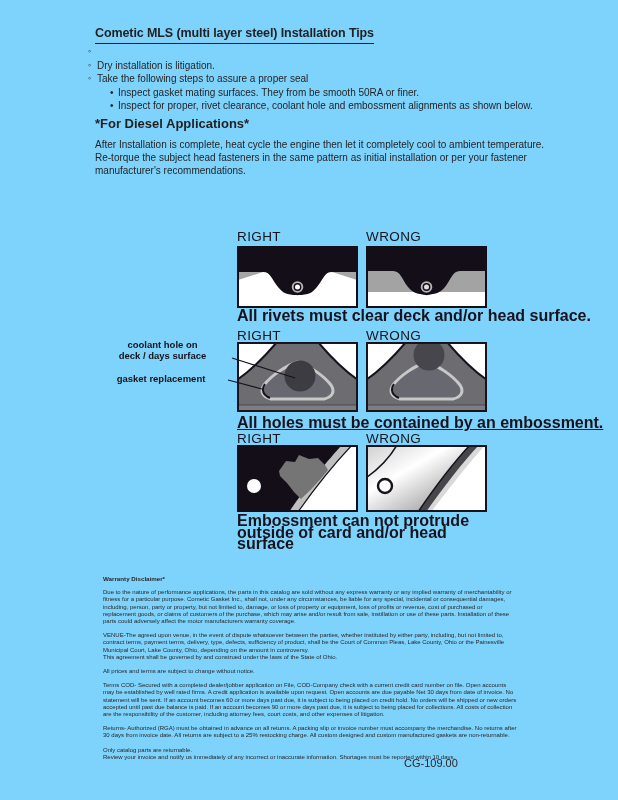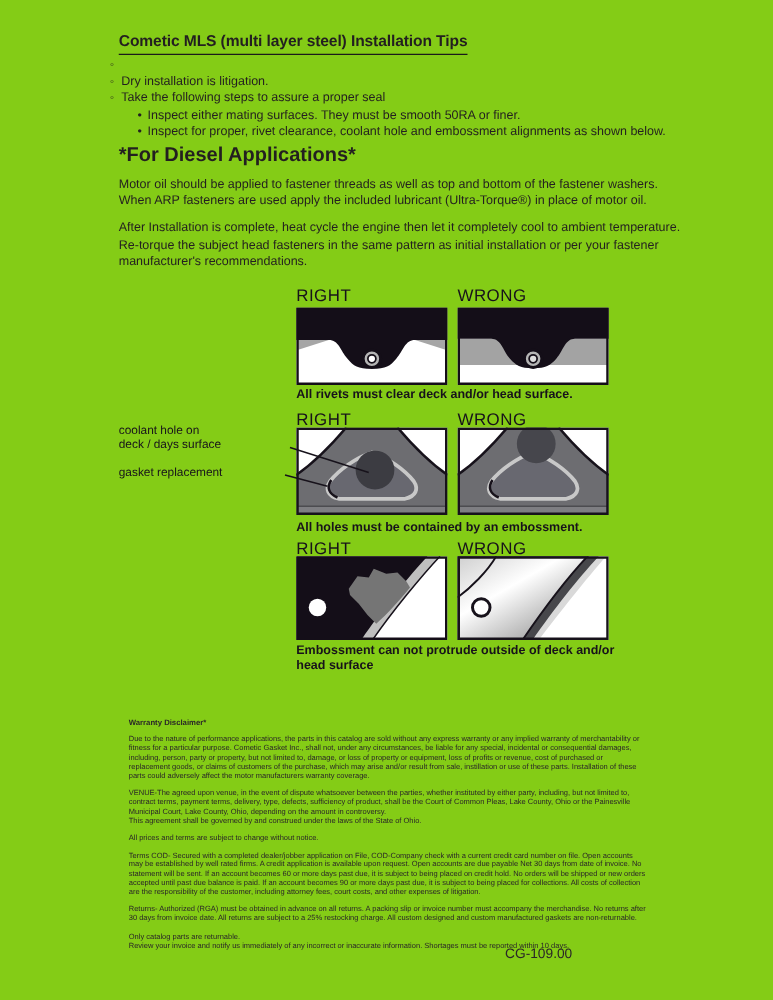--- a/index.html
+++ b/index.html
@@ -1,48 +1,48 @@
 <!DOCTYPE html>
 <html><head>
 <meta charset="utf-8">
 <style>
   html,body{margin:0;padding:0;background:#ffffff;}
   .page{
-    position:relative;width:618px;height:800px;background:#84cc16;overflow:hidden;
+    position:relative;width:618px;height:800px;background:#7dd3fc;overflow:hidden;
     font-family:"Liberation Sans","DejaVu Sans",sans-serif;color:#231f20;
   }
   
   .title{
     position:absolute;left:95px;top:26px;margin:0;
     font-size:12.5px;font-weight:bold;letter-spacing:-0.1px;
     border-bottom:1.6px solid #1a1a1a;padding-bottom:3px;
   }
   
   .bullets{position:absolute;left:88px;top:45px;width:460px;font-size:10px;line-height:13.6px;}
   .b{display:flex;}
   .b .mk{width:9px;flex:0 0 9px;font-size:9px;}
   .b.l2{margin-left:22px;}
   .b.l2 .mk{width:8px;flex:0 0 8px;font-size:10px;}
   
   .diesel{position:absolute;left:95px;top:116px;width:455px;}
-  .diesel h2{margin:0 0 7px 0;font-size:16px;font-weight:bold;}
+  .diesel h2{margin:0 0 7px 0;font-size:13px;font-weight:bold;}
   .diesel p{margin:0 0 9px 0;font-size:10px;line-height:13.2px;}
   
   .lbl{position:absolute;width:121px;text-align:left;font-size:13.5px;letter-spacing:0.4px;color:#17121b;}
   .bx{position:absolute;display:block;}
   .colL{left:237px;} .colR{left:366px;}
   .lbl.f1{top:229px;} .bx.f1{top:246px;}
-  .cap{position:absolute;left:237px;font-size:10px;font-weight:bold;color:#17121b;line-height:11.5px;}
+  .cap{position:absolute;left:237px;font-size:16px;font-weight:bold;color:#17121b;line-height:11.5px;}
   .cap.c1{top:310px;}
   .lbl.f2{top:328px;} .bx.f2{top:342px;}
-  .cap.c2{top:417px;}
+  .cap.c2{top:417px;text-decoration:underline;}
   .lbl.f3{top:431px;} .bx.f3{top:445px;}
   .cap.c3{top:515px;width:265px;}
   
-  .ann{position:absolute;left:95px;width:135px;text-align:left;font-size:9.5px;line-height:10.5px;color:#17121b;}
+  .ann{position:absolute;left:95px;width:135px;text-align:center;font-size:9.5px;line-height:10.5px;color:#17121b;font-weight:bold;}
   .ann.a1{top:340px;}
   .ann.a2{top:374px;width:132px;}
   .leaders{position:absolute;left:95px;top:336px;pointer-events:none;}
   
   .warranty{position:absolute;left:103px;top:575px;width:414px;font-size:6px;line-height:7.2px;color:#2a2628;}
   .warranty .whead{font-weight:bold;font-size:6.2px;margin:0 0 7px 0;}
   .warranty p{margin:0;}
   .warranty p.gap{margin-top:7px;}
   
   .pagecode{position:absolute;left:404px;top:757px;font-size:11px;color:#2a2628;}
@@ -61,31 +61,30 @@
     <div class="b l1">
         <span class="mk">◦</span>
         <span>Dry installation is litigation.</span>
       </div>
     <div class="b l1">
         <span class="mk">◦</span>
         <span>Take the following steps to assure a proper seal</span>
       </div>
     <div class="b l2">
         <span class="mk">•</span>
-        <span>Inspect either mating surfaces.  They must be smooth 50RA or finer.</span>
+        <span>Inspect gasket mating surfaces.  They from be smooth 50RA or finer.</span>
       </div>
     <div class="b l2">
         <span class="mk">•</span>
         <span>Inspect for proper, rivet clearance, coolant hole and embossment alignments as shown below.</span>
       </div>
   </div>
 
   <div class="diesel">
     <h2>*For Diesel Applications*</h2>
-    <p>Motor oil should be applied to fastener threads as well as top and bottom of the fastener washers. When ARP fasteners are used apply the included lubricant (Ultra-Torque®) in place of motor oil.</p>
     <p>After Installation is complete, heat cycle the engine then let it completely cool to ambient temperature. Re-torque the subject head fasteners in the same pattern as initial installation or per your fastener manufacturer's recommendations.</p>
   </div>
 
   <div class="lbl f1 colL">RIGHT</div>
   <div class="lbl f1 colR">WRONG</div>
 
   <svg class="bx f1 colL" width="121" height="62" viewBox="0 0 121 62">
     <rect x="0" y="0" width="121" height="62" fill="#ffffff"></rect>
     <path d="M0,0 H121 V26 H95 C87,26 86,34 80,41 C75,47 72,49 60.5,49 C49,49 46,47 41,41 C35,34 34,26 26,26 H0 Z" fill="#140e18"></path>
     <path d="M1,26 H26 L1,34 Z" fill="#a6a6a6"></path>
@@ -173,21 +172,21 @@
     </defs>
     <rect x="0" y="0" width="121" height="67" fill="#ffffff"></rect>
     <path d="M0,0 H119 C103,18 81,46 65,67 L0,67 Z" fill="#d9d9d9"></path>
     <path d="M0,0 H113 C97,17 76,44 60,67 L0,67 Z" fill="#47474b"></path>
     <path d="M0,0 H104 C90,15 69,42 52,67 L0,67 Z" fill="url(#g3)" stroke="#17121b" stroke-width="1.5"></path>
     <path d="M31,0 C24,12 11,25 0,33" fill="none" stroke="#17121b" stroke-width="1.5"></path>
     <circle cx="19" cy="41" r="7" fill="#ffffff" stroke="#17121b" stroke-width="2.4"></circle>
     <rect x="1" y="1" width="119" height="65" fill="none" stroke="#17121b" stroke-width="2"></rect>
   </svg>
 
-  <div class="cap c3">Embossment can not protrude outside of deck and/or head surface</div>
+  <div class="cap c3">Embossment can not protrude outside of card and/or head surface</div>
 
   <div class="warranty">
     <p class="whead">Warranty Disclaimer*</p>
     <p>Due to the nature of performance applications, the parts in this catalog are sold without any express warranty or any implied warranty of merchantability or fitness for a particular purpose.  Cometic Gasket Inc., shall not, under any circumstances, be liable for any special, incidental or consequential damages, including, person, party or property, but not limited to, damage, or loss of property or equipment, loss of profits or revenue, cost of purchased or replacement goods, or claims of customers of the purchase, which may arise and/or result from sale, instillation or use of these parts.  Installation of these parts could adversely affect the motor manufacturers warranty coverage.</p>
     <p class="gap">VENUE-The agreed upon venue, in the event of dispute whatsoever between the parties, whether instituted by either party, including, but not limited to, contract terms, payment terms, delivery, type, defects, sufficiency of product, shall be the Court of Common Pleas, Lake County, Ohio or the Painesville Municipal Court, Lake County, Ohio, depending on the amount in controversy.</p>
     <p>This agreement shall be governed by and construed under the laws of the State of Ohio.</p>
     <p class="gap">All prices and terms are subject to change without notice.</p>
     <p class="gap">Terms COD- Secured with a completed dealer/jobber application on File, COD-Company check with a current credit card number on file.  Open accounts may be established by well rated firms.  A credit application is available upon request.  Open accounts are due payable Net 30 days from date of invoice.  No statement will be sent.  If an account becomes 60 or more days past due, it is subject to being placed on credit hold.  No orders will be shipped or new orders accepted until past due balance is paid.  If an account becomes 90 or more days past due, it is subject to being placed for collections.  All costs of collection are the responsibility of the customer, including attorney fees, court costs, and other expenses of litigation.</p>
     <p class="gap">Returns- Authorized (RGA) must be obtained in advance on all returns.  A packing slip or invoice number must accompany the merchandise.  No returns after 30 days from invoice date.  All returns are subject to a 25% restocking charge.  All custom designed and custom manufactured gaskets are non-returnable.</p>
     <p class="gap">Only catalog parts are returnable.</p>

